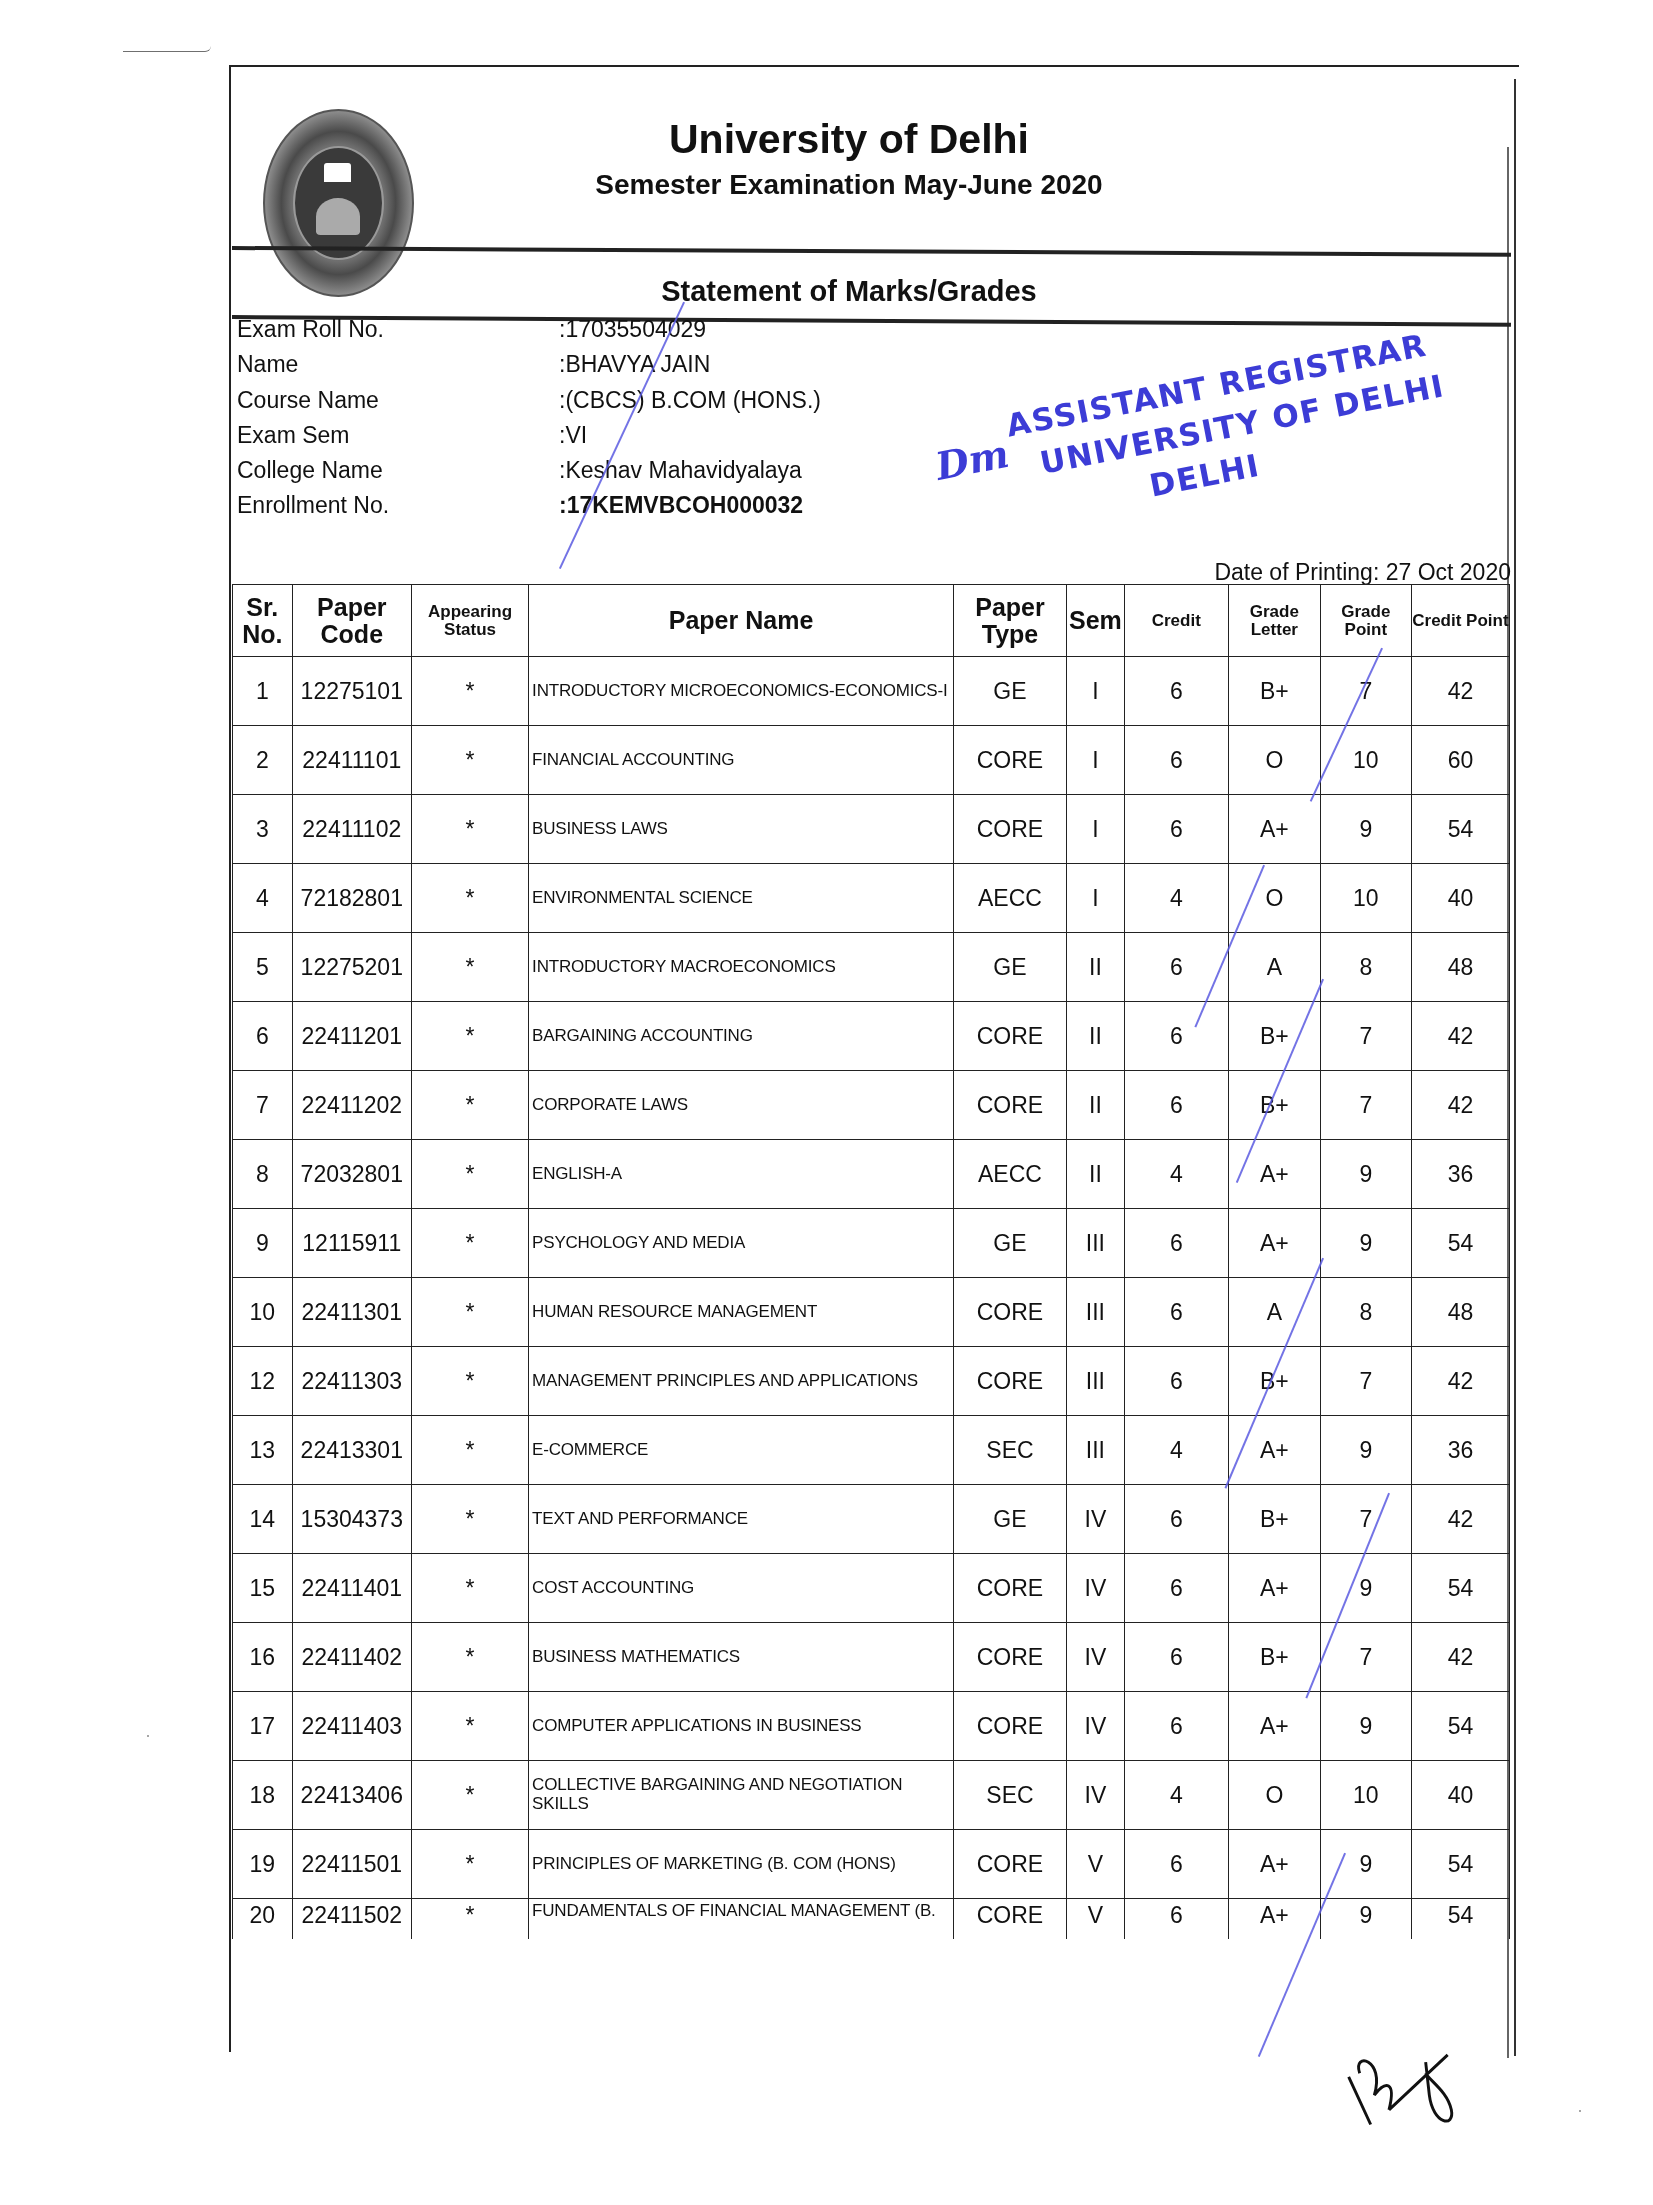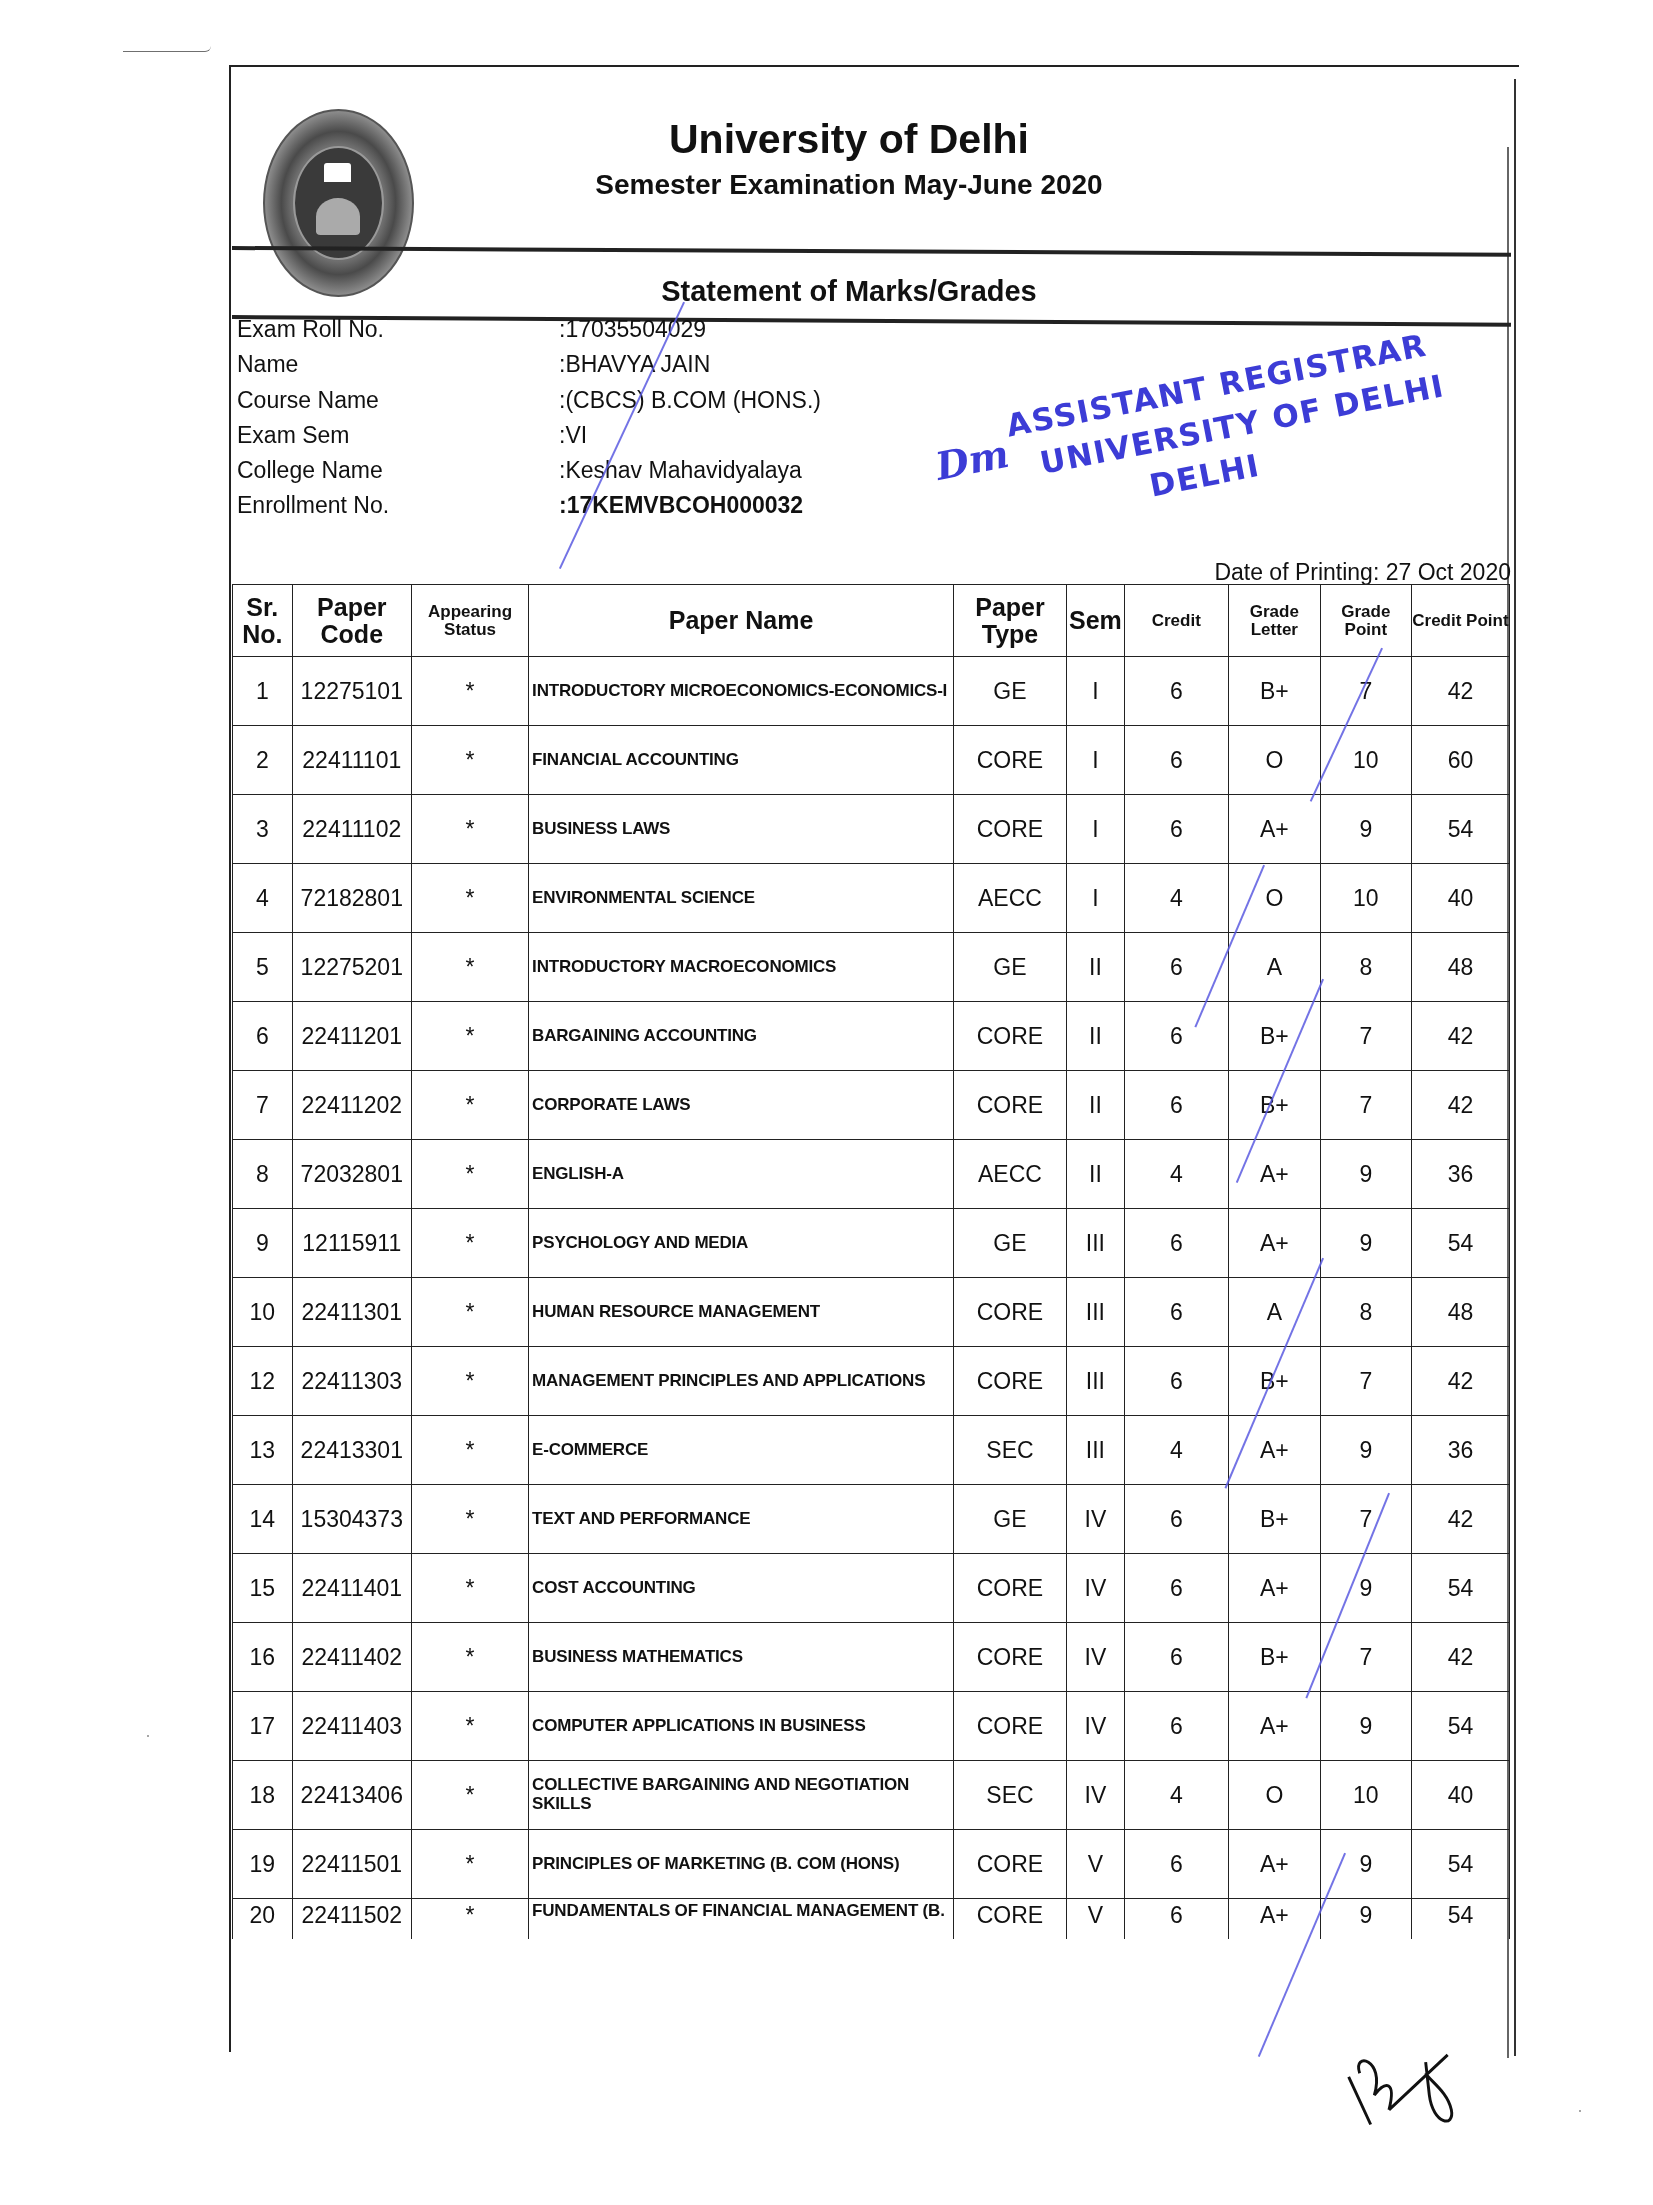--- a/index.html
+++ b/index.html
@@ -26,21 +26,21 @@
   .bold{font-weight:bold;}
   .stamp{position:absolute;left:948px;top:412px;color:#3c3cd6;font-weight:bold;font-family:"DejaVu Sans",sans-serif;transform:rotate(-11deg);transform-origin:left top;}
   .stamp-line{position:absolute;white-space:nowrap;font-size:31px;letter-spacing:1.5px;}
   .stamp-sig{position:absolute;left:-22px;top:29px;font-size:38px;font-style:italic;font-family:"DejaVu Serif",serif;}
   .print-date{position:absolute;right:143px;top:559px;font-size:23px;}
   table.marks{position:absolute;left:232px;top:584px;border-collapse:collapse;width:1278px;table-layout:fixed;}
   table.marks th,table.marks td{border:1.5px solid #222;text-align:center;vertical-align:middle;padding:0;}
   table.marks th{height:71px;font-weight:bold;font-size:25px;line-height:1.05;}
   table.marks th.small{font-size:17px;}
   table.marks td{height:68px;font-size:23px;}
-  table.marks td.pname{text-align:left;font-size:17px;font-weight:bold;padding-left:2.9px;line-height:1.1;letter-spacing:-0.2px;}
+  table.marks td.pname{text-align:left;font-size:17px;font-weight:normal;padding-left:2.9px;line-height:1.1;letter-spacing:-0.2px;}
   table.marks tr.last td{height:37px;border-bottom:none;vertical-align:top;padding-top:2.9px;}
   .ink{position:absolute;height:2.2px;background:#5a5ae0;transform-origin:left center;opacity:.85;}
   .signature{position:absolute;left:1345px;top:2051px;width:110px;height:81px;}
   .dot{position:absolute;width:2.2px;height:2.2px;background:#888;border-radius:50%;}
 </style>
 </head>
 <body>
 
 <div class="corner-mark"></div>
 <div class="frame"></div>

